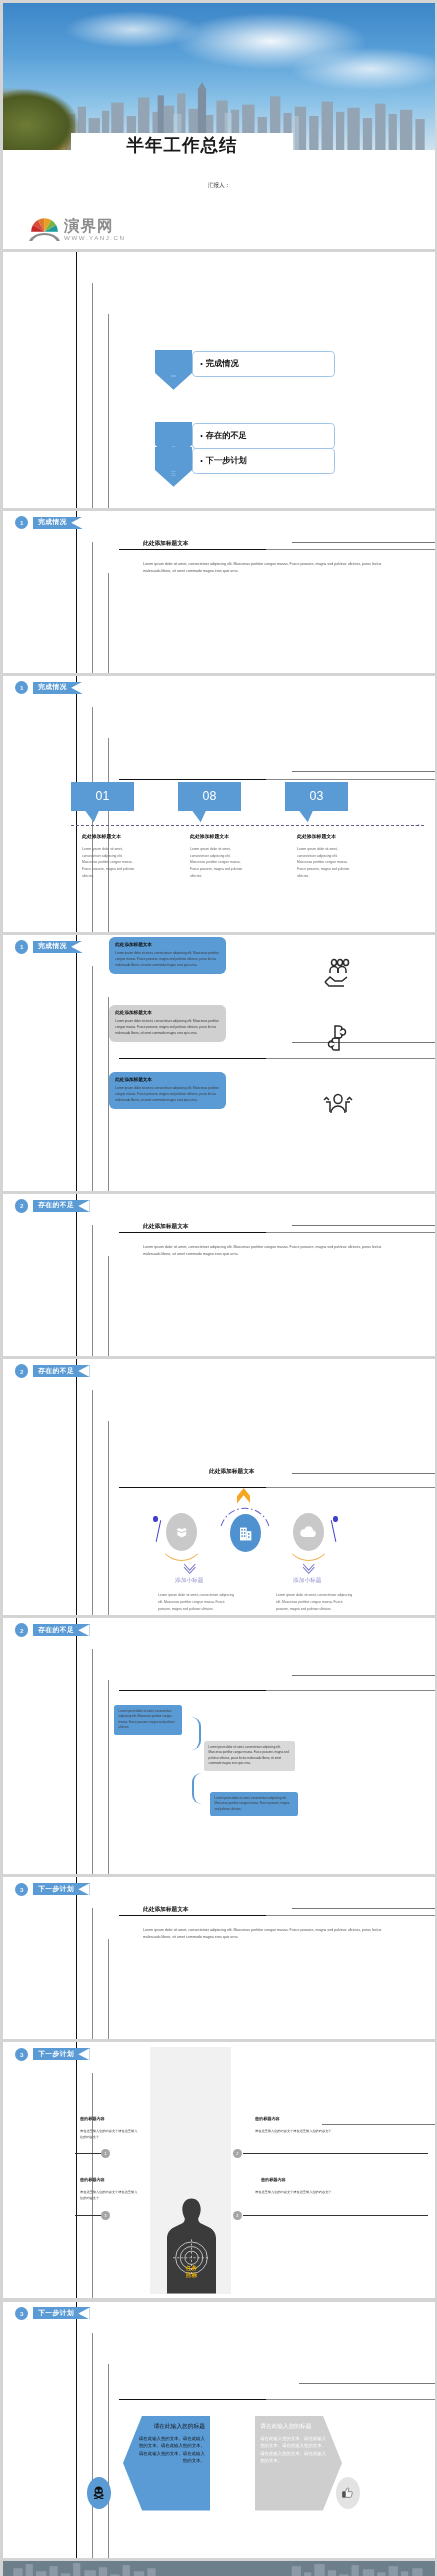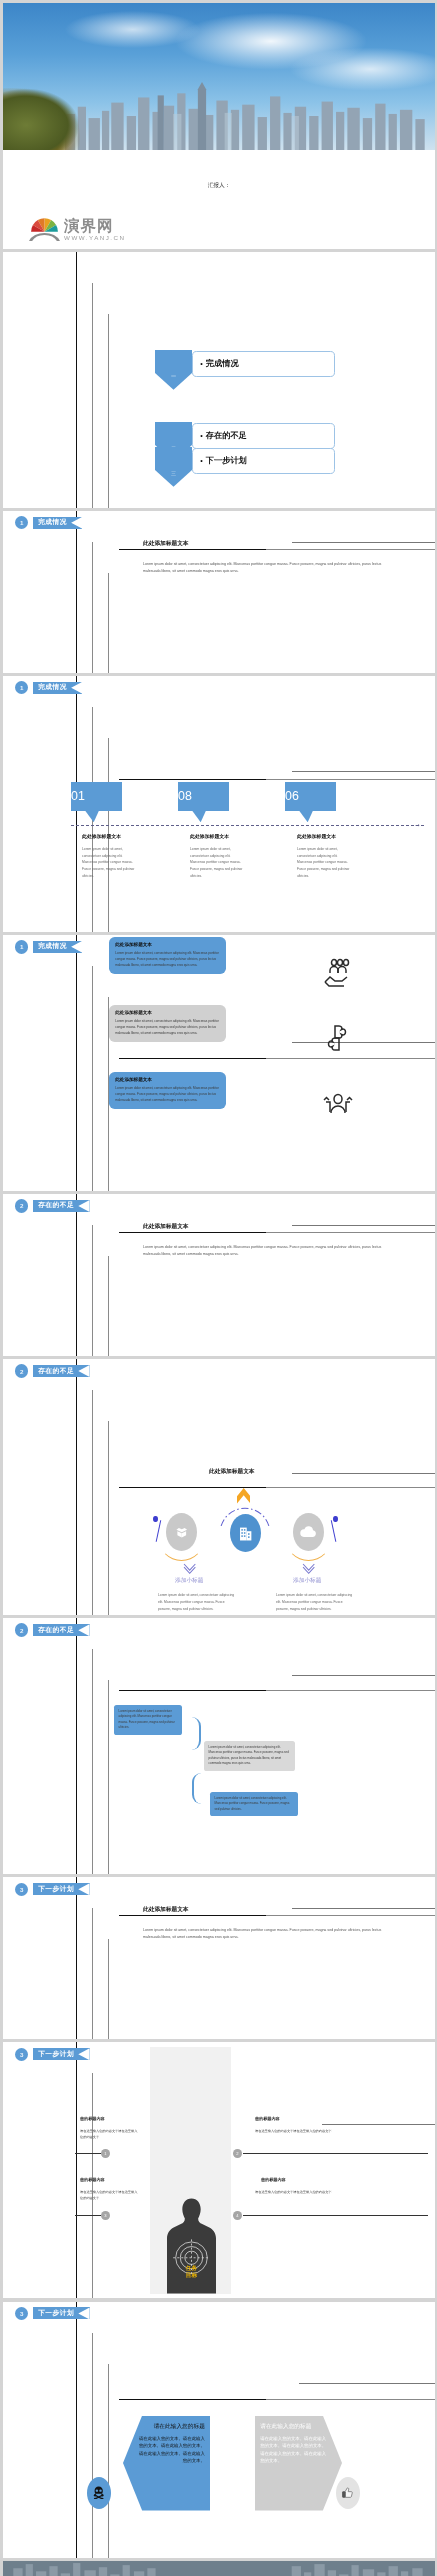--- a/index.html
+++ b/index.html
@@ -83,22 +83,22 @@
   .chev-box {
     width: 143px; height: 26px; margin-top: 1px; margin-left: 0px;
     border: 0.5px solid #9dc3e6; border-radius: 4.6px; background: #fff;
     display: flex; align-items: center; padding-left: 7.2px;
   }
   .chev-box-text { font-size: 8.2px; color: #111; font-weight: 600; }
   .chev-bullet { font-size: 7.2px; margin-right: 3.1px; color:#111; }
 
   
   .bubble {
-    position: absolute; width: 51px; height: 29px; background: #5b9bd5;
-    display: flex; align-items: center; justify-content: flex-start;
+    position: absolute; width: 63px; height: 29px; background: #5b9bd5;
+    display: flex; align-items: center; justify-content: center;
   }
   .bubble span { color: #fff; font-size: 12.4px; }
   .bubble::after {
     content:""; position: absolute; left: 14.4px; bottom: -11.3px; width: 13.4px; height: 11.3px;
     background: #5b9bd5; clip-path: polygon(0 0, 100% 0, 62% 100%);
   }
   .dash-line { position: absolute; left: 68px; right: 11.3px; height: 0; border-top: 0.5px dashed #5f5f8a; }
   .dash-arrow { position: absolute; color: #5f5f8a; font-size: 5.7px; }
   .col-head { position: absolute; font-size: 4.9px; font-weight: 700; color: #111; }
   .col-body { position: absolute; width: 56px; font-size: 3.3px; line-height: 2.05; color: #666; }
@@ -203,20 +203,23 @@
           <g fill="#b9cbd8" opacity=".55">
             <rect x="330" y="62" width="16" height="70"></rect>
               <rect x="430" y="60" width="14" height="72"></rect>
             <rect x="560" y="66" width="14" height="66"></rect>
           </g>
         </svg>
       </div>
       <div class="trees"></div>
     </div>
 
+    <div class="cover-title-band">
+      <h1 class="cover-title">半年工作总结</h1>
+    </div>
 
     <div class="cover-sub">汇报人：</div>
 
     <div class="logo-wrap">
       <div class="logo-mark">
         <svg width="33" height="30" viewBox="0 0 64 58">
           <g transform="translate(32,40)">
             <path d="M0,0 L0,-26 A26,26 0 0,1 13,-22.5 Z" fill="#e8a020"></path>
             <path d="M0,0 L13,-22.5 A26,26 0 0,1 22.5,-13 Z" fill="#7cb342"></path>
             <path d="M0,0 L22.5,-13 A26,26 0 0,1 26,0 Z" fill="#1d9c9c"></path>
@@ -297,21 +300,21 @@
     <div class="hrule-thin" style="top:95px;"></div>
     <div class="hrule-top" style="top:103px;"></div>
 
     <div class="bubble" style="left:68px; top:106px;">
       <span>01</span>
     </div>
     <div class="bubble" style="left:175px; top:106px;">
       <span>08</span>
     </div>
     <div class="bubble" style="left:282px; top:106px;">
-      <span>06</span>
+      <span>03</span>
     </div>
 
     <div class="dash-line" style="top:149px;"></div>
     <div class="dash-arrow" style="left:412px; top:146px;">➞</div>
 
     <div class="col-head" style="left:79px; top:157px;">此处添加标题文本</div>
     <div class="col-body" style="left:79px; top:170px;">Lorem ipsum dolor sit amet, consectetuer adipiscing elit. Maecenas porttitor congue massa. Fusce posuere, magna sed pulvinar ultricies.</div>
     <div class="col-head" style="left:187px; top:157px;">此处添加标题文本</div>
     <div class="col-body" style="left:187px; top:170px;">Lorem ipsum dolor sit amet, consectetuer adipiscing elit. Maecenas porttitor congue massa. Fusce posuere, magna sed pulvinar ultricies.</div>
     <div class="col-head" style="left:294px; top:157px;">此处添加标题文本</div>

